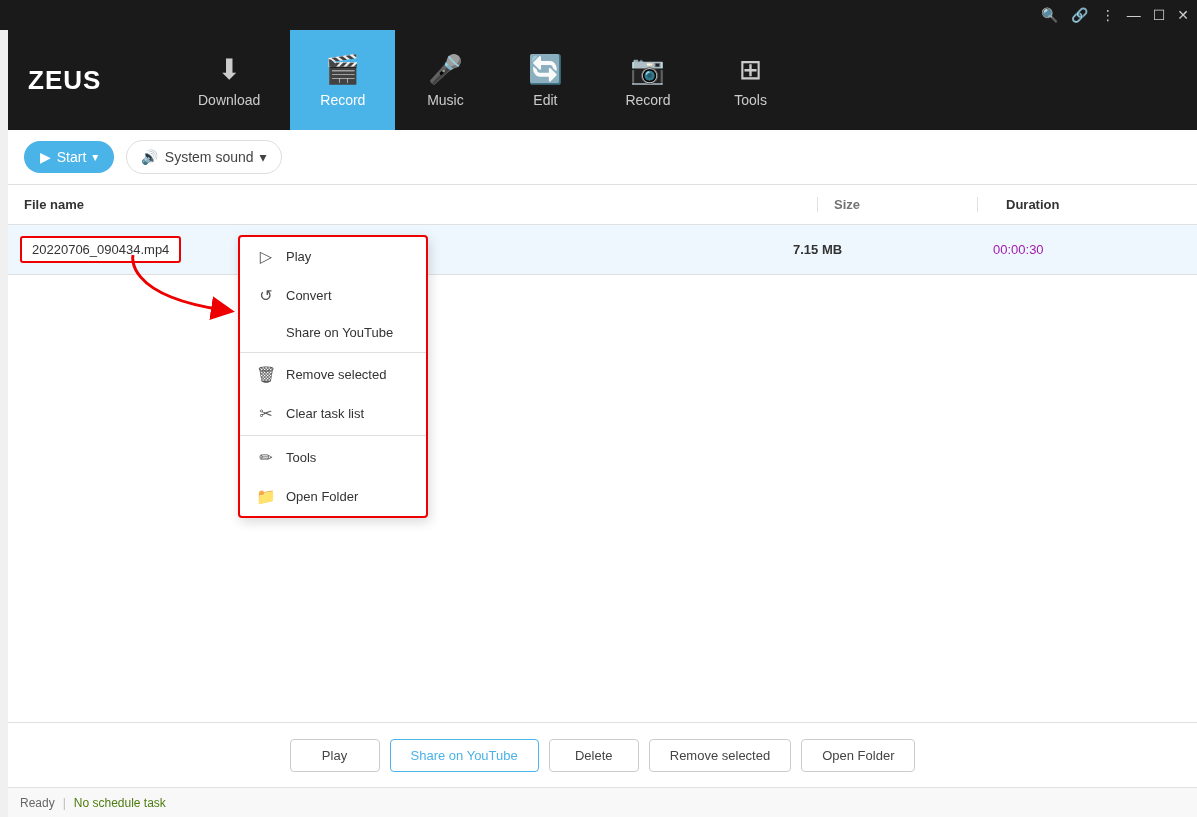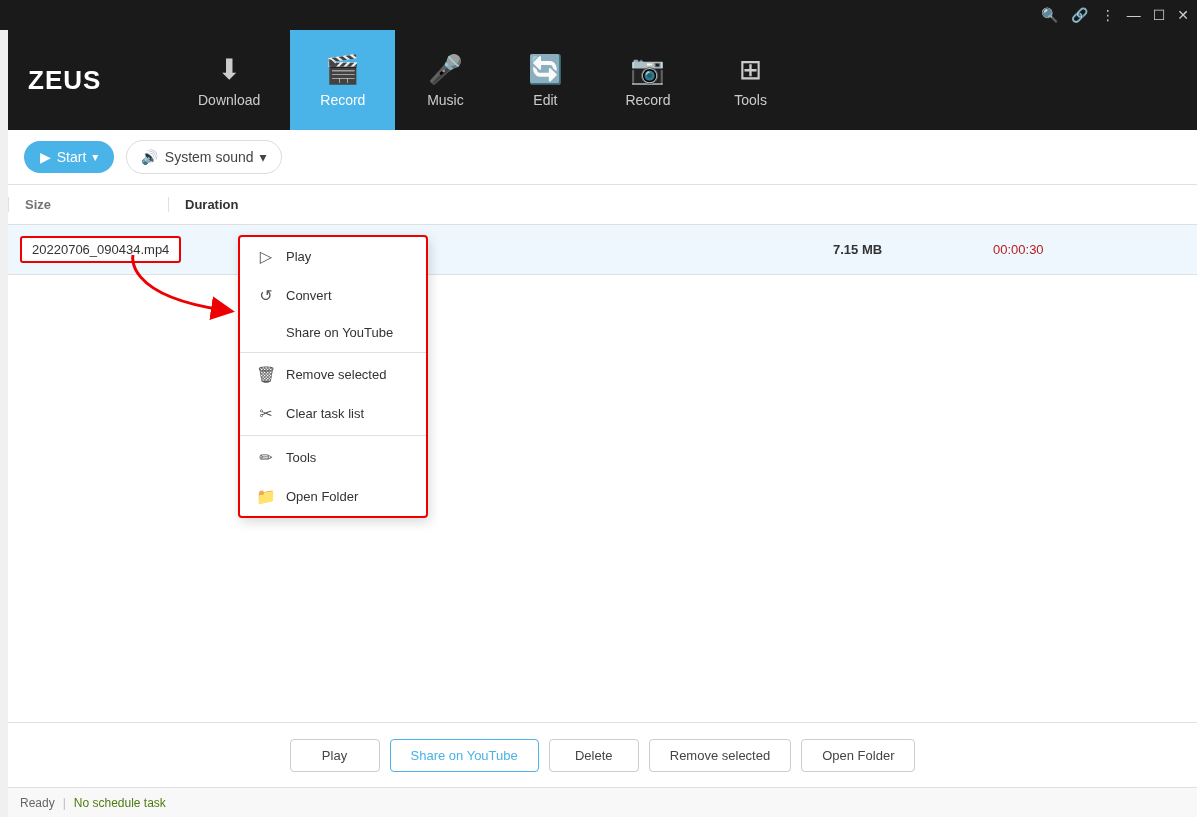--- a/index.html
+++ b/index.html
@@ -52,36 +52,36 @@
     }
 
     
     .table-area { flex: 1; display: flex; flex-direction: column; overflow: hidden; position: relative; }
     .table-header {
       display: flex; align-items: center; height: 40px; border-bottom: 1px solid #e0e0e0;
       background: #fff; flex-shrink: 0;
     }
     .col-filename { flex: 1; padding-left: 16px; font-weight: 600; color: #333; font-size: 13px; }
     .col-size { width: 160px; border-left: 1px solid #e0e0e0; padding-left: 16px; font-weight: 600; color: #737373; font-size: 13px; }
-    .col-duration { width: 220px; border-left: 1px solid #e0e0e0; padding-left: 16px; font-weight: 600; color: #333; font-size: 13px; }
+    .col-duration { width: 220px; border-left: 1px solid #e0e0e0; padding-left: 28px; font-weight: 600; color: #333; font-size: 13px; }
 
     
     .file-row {
       display: flex; align-items: center; height: 50px; background: #eef7fd;
-      border-bottom: 1px solid #e0e0e0; flex-shrink: 0;
+      border-bottom: 1px solid #e0e0e0; flex-shrink: 0; gap: 40px;
     }
     .file-name-cell {
       flex: 1; padding-left: 12px;
     }
     .file-name-box {
       display: inline-block; border: 2px solid #e00; padding: 4px 10px;
       border-radius: 3px; font-size: 13px; color: #333; background: #fff;
     }
     .file-size-cell { width: 160px; padding-left: 16px; font-size: 13px; color: #333; font-weight: bold; }
-    .file-duration-cell { width: 220px; padding-left: 16px; font-size: 13px; color: #b91c1c; }
+    .file-duration-cell { width: 220px; padding-left: 16px; font-size: 13px; color: #a21caf; }
 
     
     .context-menu {
       position: absolute; left: 230px; top: 50px;
       background: #fff; border: 2px solid #e00; border-radius: 4px;
       min-width: 190px; box-shadow: 2px 4px 12px rgba(0,0,0,0.15); z-index: 50;
     }
     .ctx-item {
       display: flex; align-items: center; gap: 10px; padding: 10px 16px;
       cursor: pointer; font-size: 13px; color: #333;
@@ -175,20 +175,21 @@
     <button class="sound-btn">
       <span>🔊</span>
       <span>System sound</span>
       <span>▾</span>
     </button>
   </div>
 
   <div class="table-area">
 
     <div class="table-header">
+      <div class="col-filename">File name</div>
       <div class="col-size">Size</div>
       <div class="col-duration">Duration</div>
     </div>
 
     <div class="file-row">
       <div class="file-name-cell">
         <span class="file-name-box">20220706_090434.mp4</span>
       </div>
       <div class="file-size-cell">7.15 MB</div>
       <div class="file-duration-cell">00:00:30</div>

